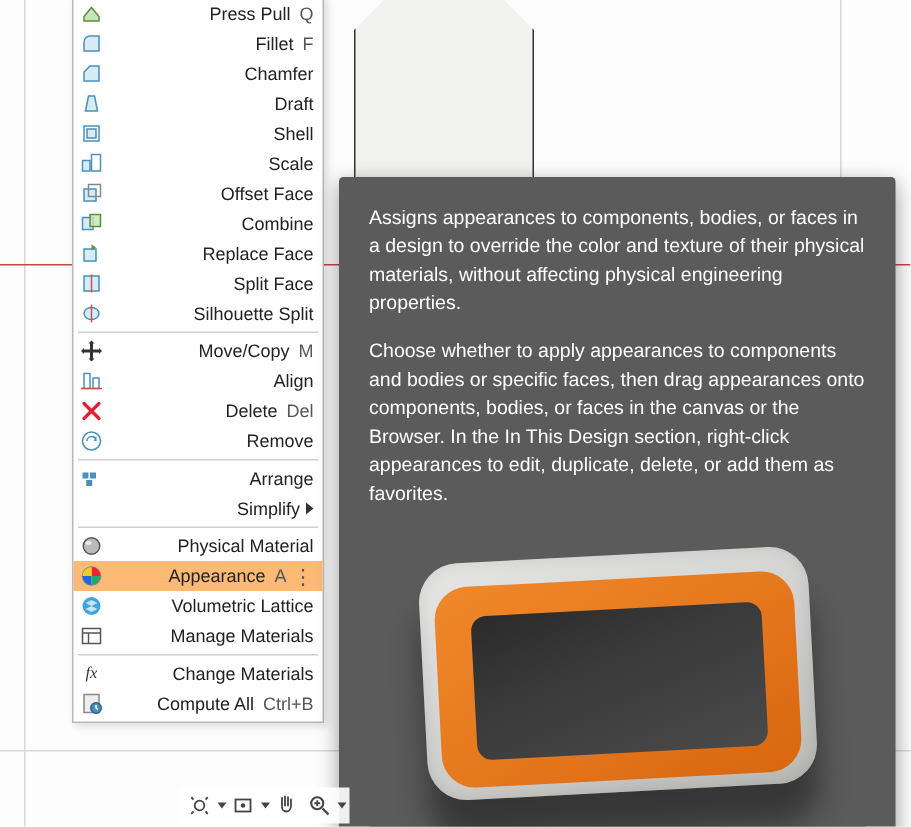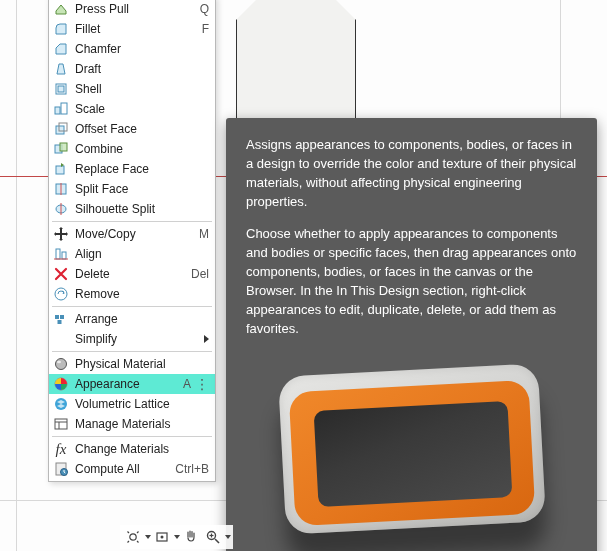--- a/index.html
+++ b/index.html
@@ -37,22 +37,23 @@
     padding:2px 0;
   }
   .menu-item {
     display:flex;
     align-items:center;
     height:20px;
     padding:0 6px 0 4px;
     color:#222;
     cursor:default;
     position:relative;
-  }
-  .menu-item.highlighted { background:#5eead4; }
+    text-align:right;
+  }
+  .menu-item.highlighted { background:#fdba74; }
   .menu-item .icon {
     width:16px; height:16px;
     margin-right:6px;
     flex:none;
     display:flex; align-items:center; justify-content:center;
   }
   .menu-item .label { flex:1; white-space:nowrap; }
   .menu-item .shortcut { color:#555; margin-left:6px; }
   .menu-item .more-dots { color:#555; font-size:14px; line-height:1; margin-left:4px; }
   .menu-item .submenu-arrow {
@@ -330,21 +331,21 @@
           <rect x="2" y="3" width="12" height="10" fill="none" stroke="#555"></rect>
           <line x1="2" y1="6" x2="14" y2="6" stroke="#555"></line>
           <line x1="6" y1="6" x2="6" y2="13" stroke="#555"></line>
         </svg>
       </span>
       <span class="label">Manage Materials</span>
     </div>
     <div class="menu-sep"></div>
     <div class="menu-item">
       <span class="icon">
-        <span style="font-style:italic;font-family:Georgia,serif;font-size:15px;color:#333">fx</span>
+        <span style="font-style:italic;font-family:Georgia,serif;font-size:11px;color:#333">fx</span>
       </span>
       <span class="label">Change Materials</span>
     </div>
     <div class="menu-item">
       <span class="icon">
         <svg width="16" height="16" viewBox="0 0 16 16">
           <rect x="3" y="2" width="10" height="12" fill="#eee" stroke="#888"></rect>
           <circle cx="11" cy="11" r="3.5" fill="#4a90b8" stroke="#2a6088"></circle>
           <path d="M11 9v2l1.3 1" stroke="#fff" fill="none"></path>
         </svg>

